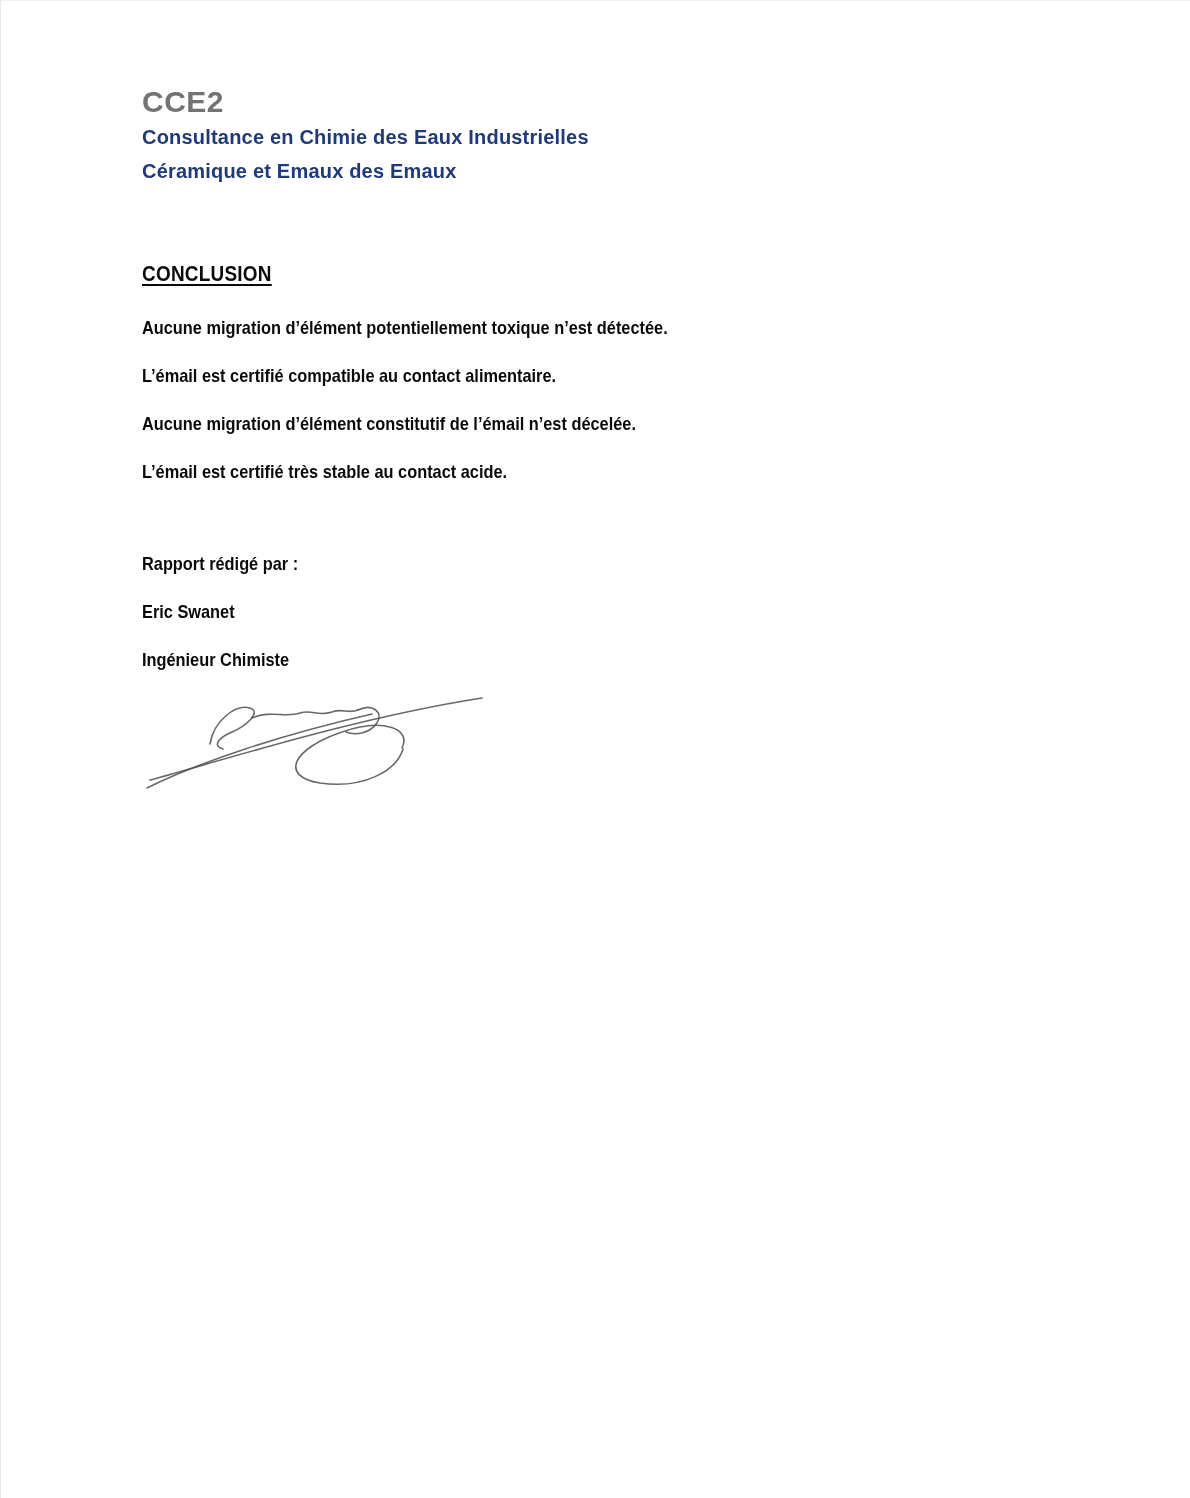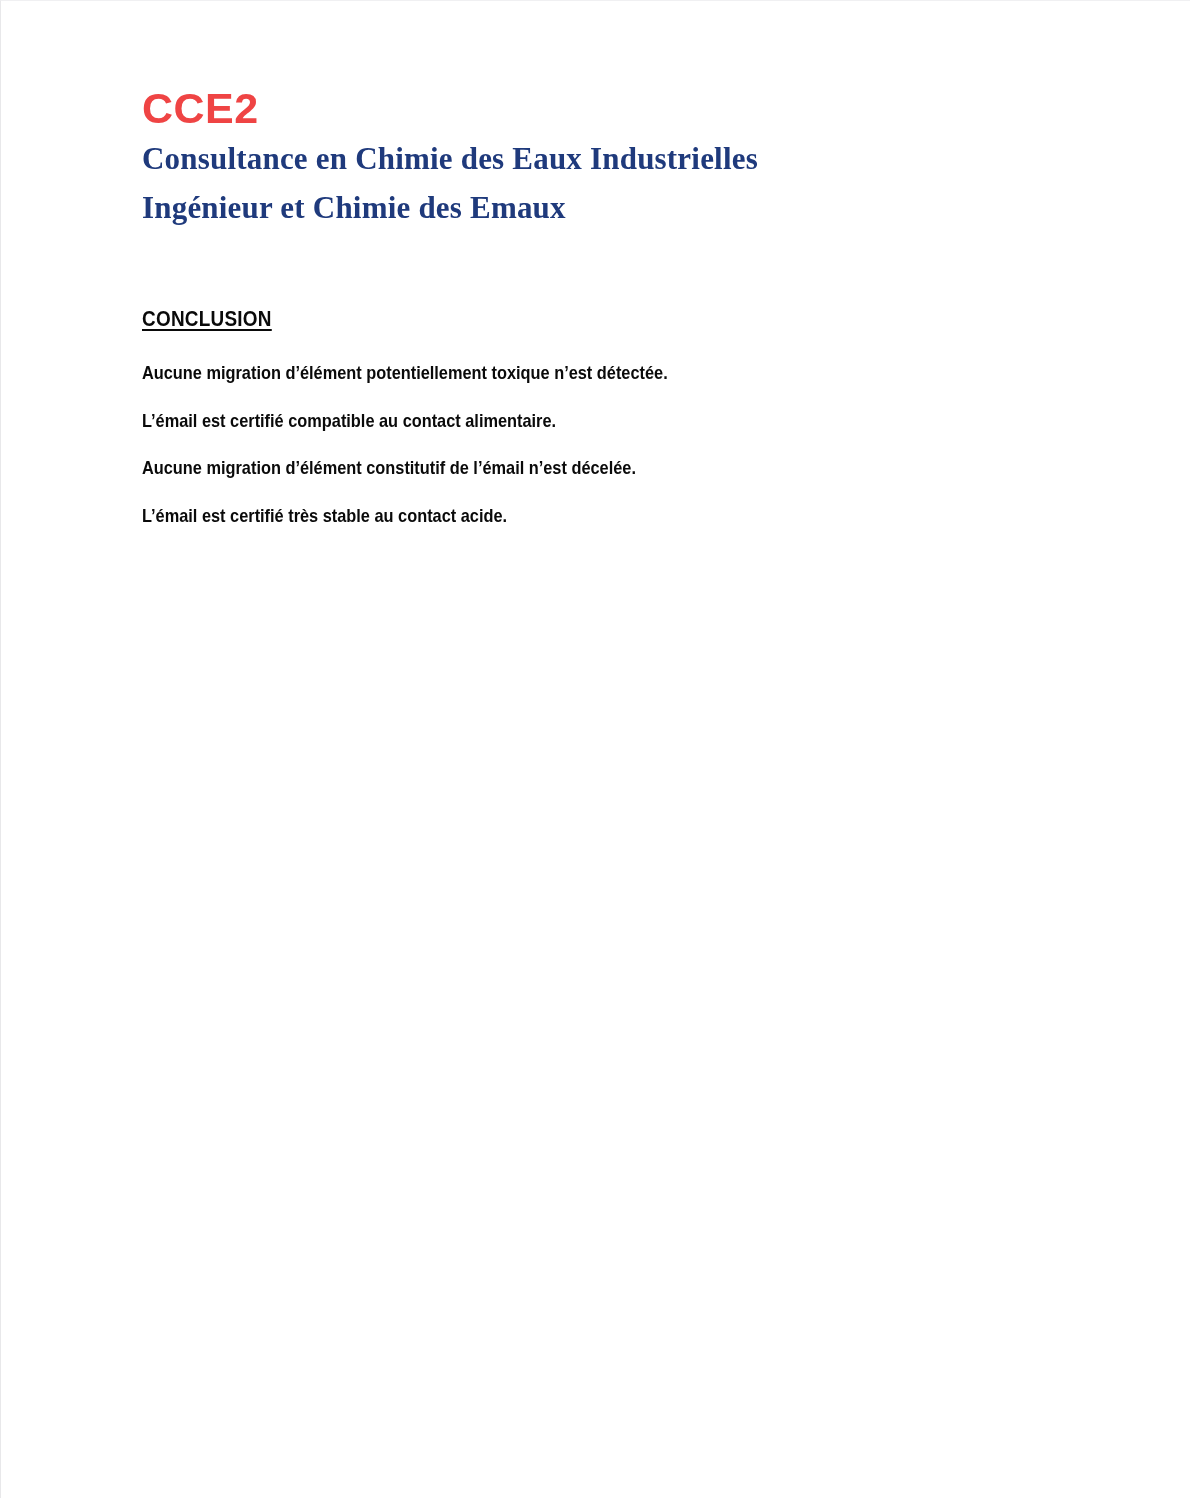--- a/index.html
+++ b/index.html
@@ -16,34 +16,33 @@
     border-left: 1px solid #e8e8ea;
     border-top: 1px solid #f0f0f2;
     padding: 84px 110px 0 141px;
     font-family: "Liberation Sans", sans-serif;
     color: #0a0a0a;
     overflow: hidden;
   }
   
   .brand-title {
     margin: 0;
-    color: #ef4444;
-    font-size: 43px;
+    color: #737373;
+    font-size: 30px;
     font-weight: bold;
     line-height: 1.1;
     letter-spacing: 0.5px;
   }
   .brand-subtitle {
     margin: 6px 0 0 0;
     color: #1f3a7c;
-    font-size: 31px;
+    font-size: 20px;
     font-weight: bold;
     line-height: 1.38;
     letter-spacing: 0.2px;
-    font-family: Liberation Serif, serif;
   }
   
   .cond {
     font-weight: bold;
     transform: scaleX(0.86);
     transform-origin: 0 50%;
     white-space: nowrap;
   }
   .section-heading {
     margin: 76px 0 0 0;
@@ -81,26 +80,48 @@
   }
 </style>
 </head>
 <body>
 
 <div class="page">
 
   <header>
     <h1 class="brand-title">CCE2</h1>
     <div class="brand-subtitle">Consultance en Chimie des Eaux Industrielles</div>
-    <div class="brand-subtitle">Ingénieur et Chimie des Emaux</div>
+    <div class="brand-subtitle">Céramique et Emaux des Emaux</div>
   </header>
 
   <section>
     <h2 class="cond section-heading">CONCLUSION</h2>
     <p class="cond body-line" style="margin-top:30px">Aucune migration d’élément potentiellement toxique n’est détectée.</p>
     <p class="cond body-line">L’émail est certifié compatible au contact alimentaire.</p>
     <p class="cond body-line">Aucune migration d’élément constitutif de l’émail n’est décelée.</p>
     <p class="cond body-line">L’émail est certifié très stable au contact acide.</p>
   </section>
 
 
+  <section>
+    <p class="cond body-line gap-xlarge">Rapport rédigé par :</p>
+    <p class="cond body-line">Eric Swanet</p>
+    <p class="cond body-line">Ingénieur Chimiste</p>
+
+    <div class="signature-wrap">
+      <svg viewBox="0 0 345 112" xmlns="http://www.w3.org/2000/svg" aria-hidden="true">
+
+        <path class="sig-stroke" d="M6,94 C80,74 210,32 338,12"></path>
+
+        <path class="sig-stroke" d="M3,102 C55,76 140,48 228,28"></path>
+
+        <path class="sig-stroke" d="M66,58 C70,34 92,18 106,22 C118,26 102,40 88,46 C74,52 68,60 79,63"></path>
+
+        <path class="sig-stroke" d="M108,32 C126,24 142,32 156,27 C168,23 174,31 188,26 C198,22 204,28 214,24"></path>
+
+        <path class="sig-stroke" d="M214,24 C228,17 240,26 233,37 C226,47 212,50 202,46"></path>
+
+        <path class="sig-stroke" d="M258,62 C268,42 238,32 198,46 C150,62 134,90 176,97 C218,103 252,86 259,63"></path>
+      </svg>
+    </div>
+  </section>
 
 </div>
 
 </body></html>

